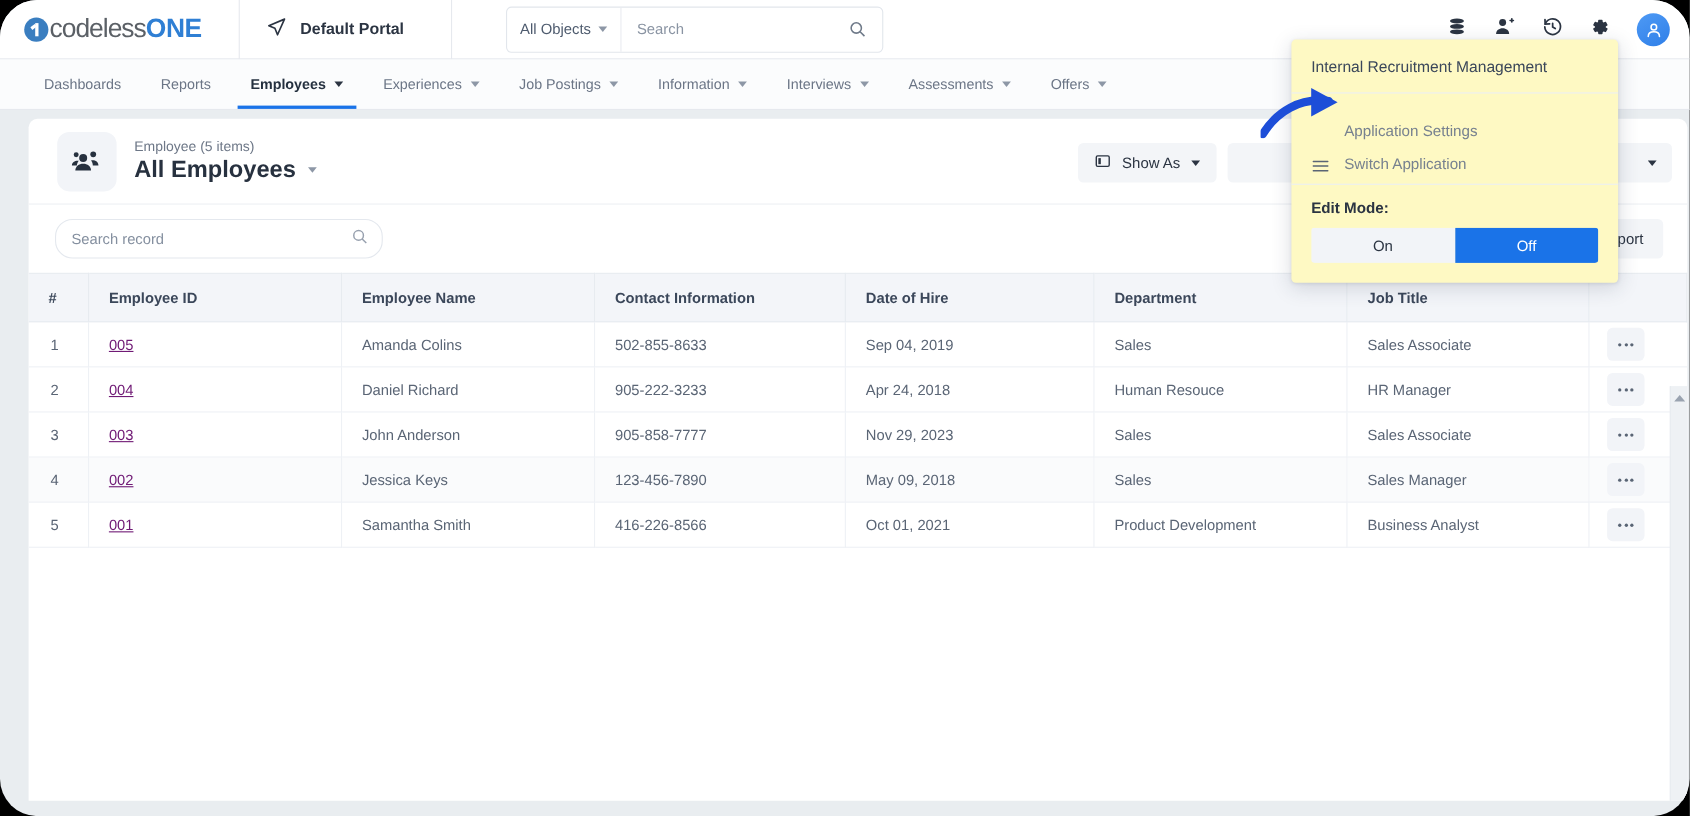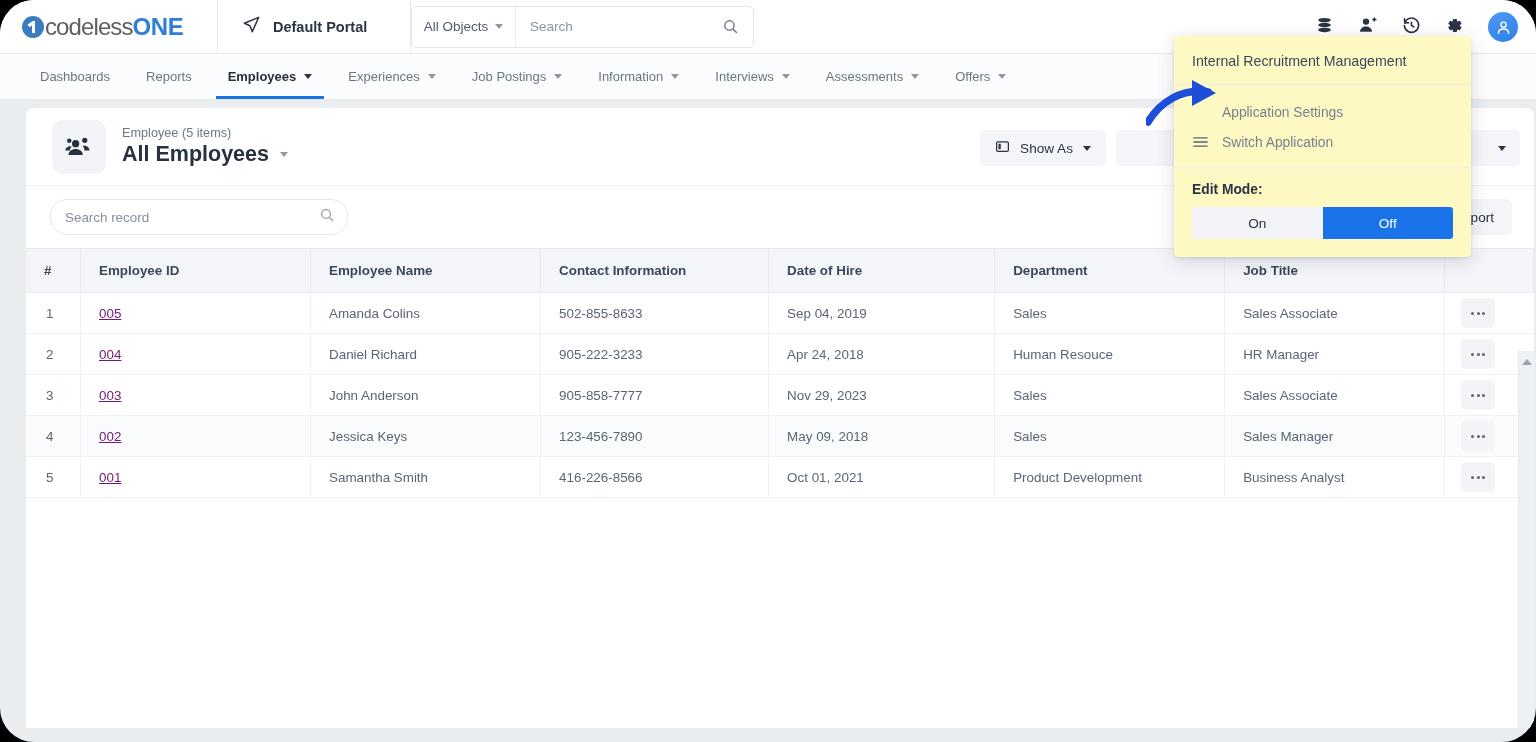--- a/index.html
+++ b/index.html
@@ -53,20 +53,21 @@
   .logo-b { color: #2f7fd4; font-weight: 700; letter-spacing: -0.4px; }
 
   .portal {
     display: flex; align-items: center; gap: 12px;
     padding-left: 24px; width: 193px; height: 54px;
     border-right: 1px solid #e6e9ee;
   }
   .portal-label { font-size: 14.5px; font-weight: 700; color: #2b3442; }
 
   .searchbar {
+    margin-left: 49px;
     width: 343px; height: 42px;
     border: 1px solid #e2e6ec; border-radius: 5px;
     display: flex; align-items: center;
     background: #fff;
   }
   .allobjects {
     width: 104px; height: 100%;
     display: flex; align-items: center; justify-content: center; gap: 7px;
     border-right: 1px solid #e9ecf1;
     font-size: 13.5px; color: #4e5b6e;
@@ -253,21 +254,21 @@
     z-index: 40;
     overflow: hidden;
   }
   .dd-title {
     padding: 17px 18px 15px;
     font-size: 14.2px; color: #3b475a; font-weight: 400;
     border-bottom: 1px solid #eceff3;
   }
   .dd-items { padding: 12px 0 10px; border-bottom: 1px solid #eceff3; }
   .dd-item {
-    height: 30px; display: flex; align-items: center;
+    height: 30px; display: flex; align-items: flex-end;
     padding-left: 18px; gap: 14px;
     font-size: 13.8px; color: #77818f;
   }
   .dd-icon { width: 16px; display: flex; align-items: center; justify-content: center; }
   .dd-edit { padding: 14px 18px 18px; }
   .dd-edit-label {
     font-size: 13.8px; color: #2b3442; font-weight: 700; margin-bottom: 10px;
   }
   .toggle { display: flex; height: 32px; border-radius: 3px; overflow: hidden; }
   .toggle .on {

